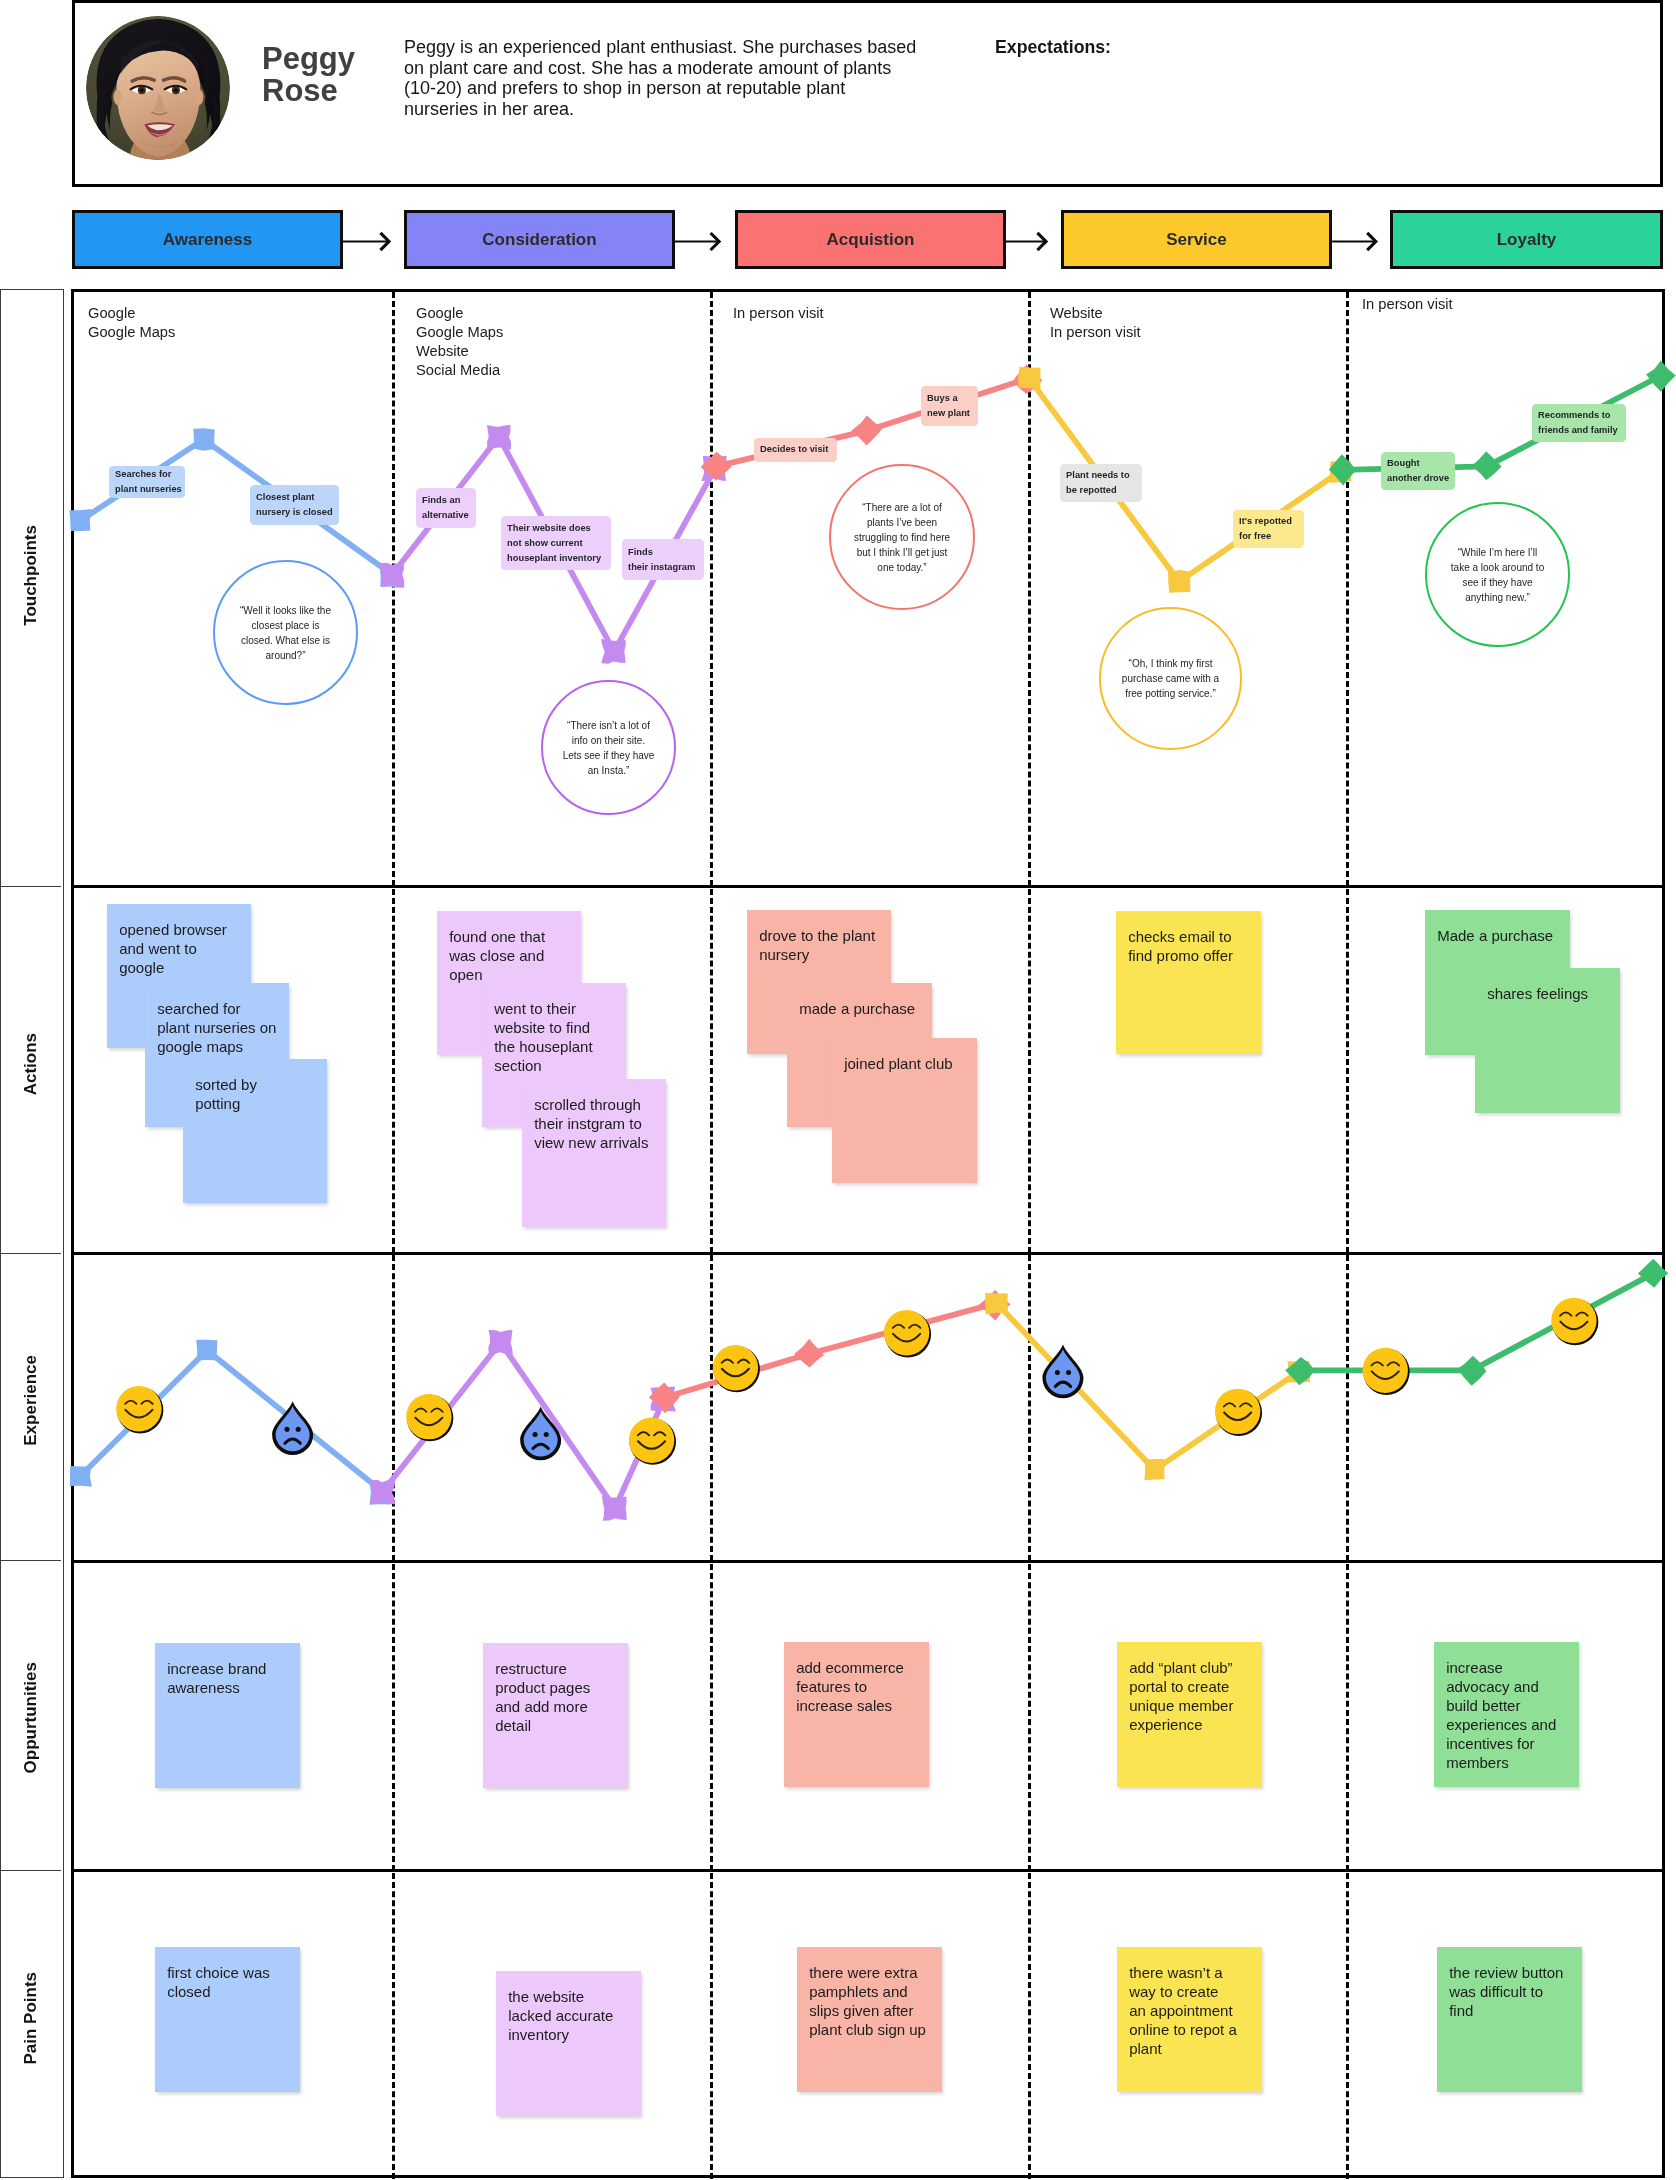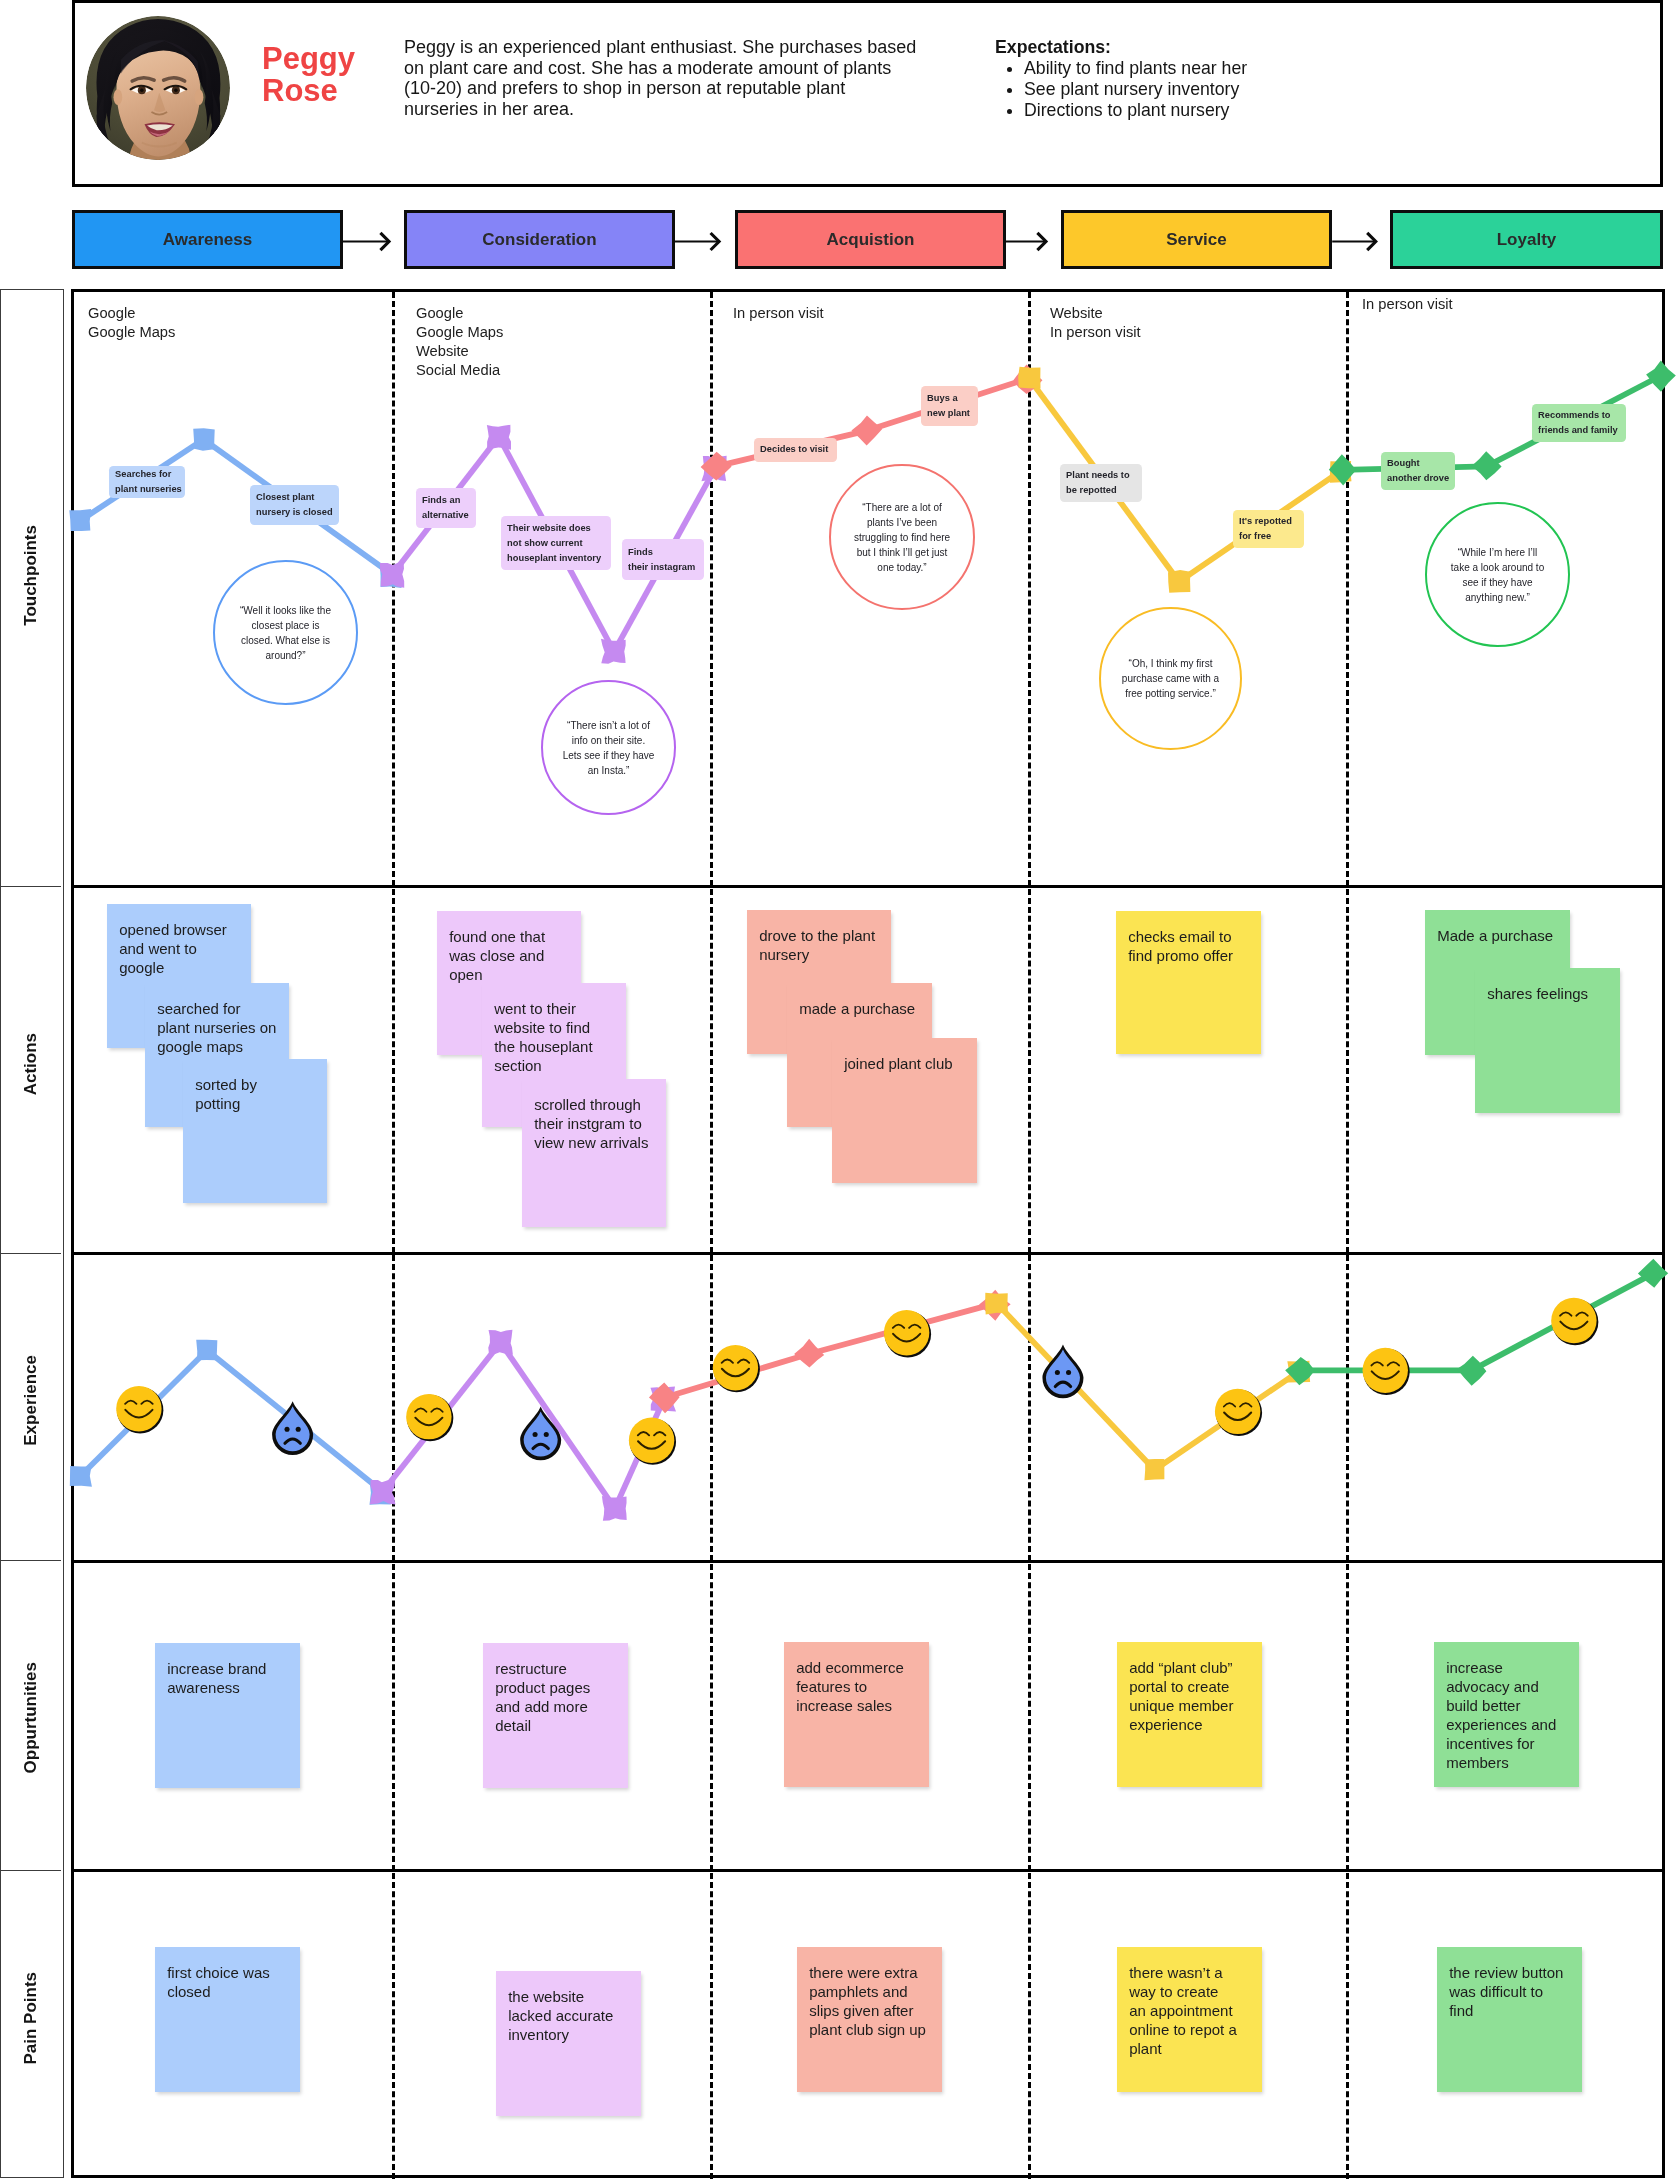--- a/index.html
+++ b/index.html
@@ -3,21 +3,21 @@
 <meta charset="utf-8">
 <style>
   html,body{margin:0;padding:0;background:#ffffff;}
   body{width:1677px;height:2180px;position:relative;overflow:hidden;
        font-family:"Liberation Sans",sans-serif;color:#1f1f1f;}
   .abs{position:absolute;}
   svg{display:block;}
   
   #persona-card{left:72px;top:0px;width:1591px;height:187px;border:3.1px solid #000;box-sizing:border-box;background:#fff;}
   #avatar{left:86px;top:15.7px;width:144px;height:144px;border-radius:50%;overflow:hidden;}
-  #persona-name{left:262px;top:43px;font-size:31px;font-weight:bold;line-height:32px;letter-spacing:0px;color:#ef4444;}
+  #persona-name{left:262px;top:43px;font-size:31px;font-weight:bold;line-height:32px;letter-spacing:0px;color:#404040;}
   #persona-desc{left:404px;top:37px;width:517px;font-size:18px;line-height:20.5px;color:#161616;}
   #expect{left:995px;top:37px;font-size:17.7px;line-height:20.6px;color:#161616;}
   #expect .t{font-weight:bold;}
   #expect ul{margin:0;padding-left:29px;list-style:disc;line-height:21px;}
   
   .stage{height:59px;top:210px;border:3px solid #0d0d0d;box-sizing:border-box;
          display:flex;align-items:center;justify-content:center;
          font-size:17px;font-weight:bold;color:#2b2b2b;}
   .stage-arrow{top:231px;height:21px;}
   
@@ -117,25 +117,20 @@
  </g>
 </svg>
 </div>
 <div class="abs" id="persona-name">
     <div>Peggy</div>
     <div>Rose</div>
   </div>
 <div class="abs" id="persona-desc">Peggy is an experienced plant enthusiast. She purchases based on plant care and cost. She has a moderate amount of plants (10-20) and prefers to shop in person at reputable plant nurseries in her area.</div>
 <div class="abs" id="expect">
     <div class="t">Expectations:</div>
-    <ul>
-      <li>Ability to find plants near her</li>
-      <li>See plant nursery inventory</li>
-      <li>Directions to plant nursery</li>
-    </ul>
   </div>
 <div class="abs stage" style="left:72px;width:271px;background:#2196f3;">
     <span>Awareness</span>
   </div>
 <svg class="abs stage-arrow" style="left:342px;width:62px;" viewBox="0 0 71 24">
     <path d="M0 12 H53.8" stroke="#0b0b0b" stroke-width="2.2" fill="none"></path>
     <path d="M44 2.2 L53.8 12 L44 21.8" stroke="#0b0b0b" stroke-width="3.6" fill="none" stroke-linecap="butt" stroke-linejoin="miter"></path>
   </svg>
 <div class="abs stage" style="left:404px;width:271px;background:#8584f7;">
     <span>Consideration</span>

